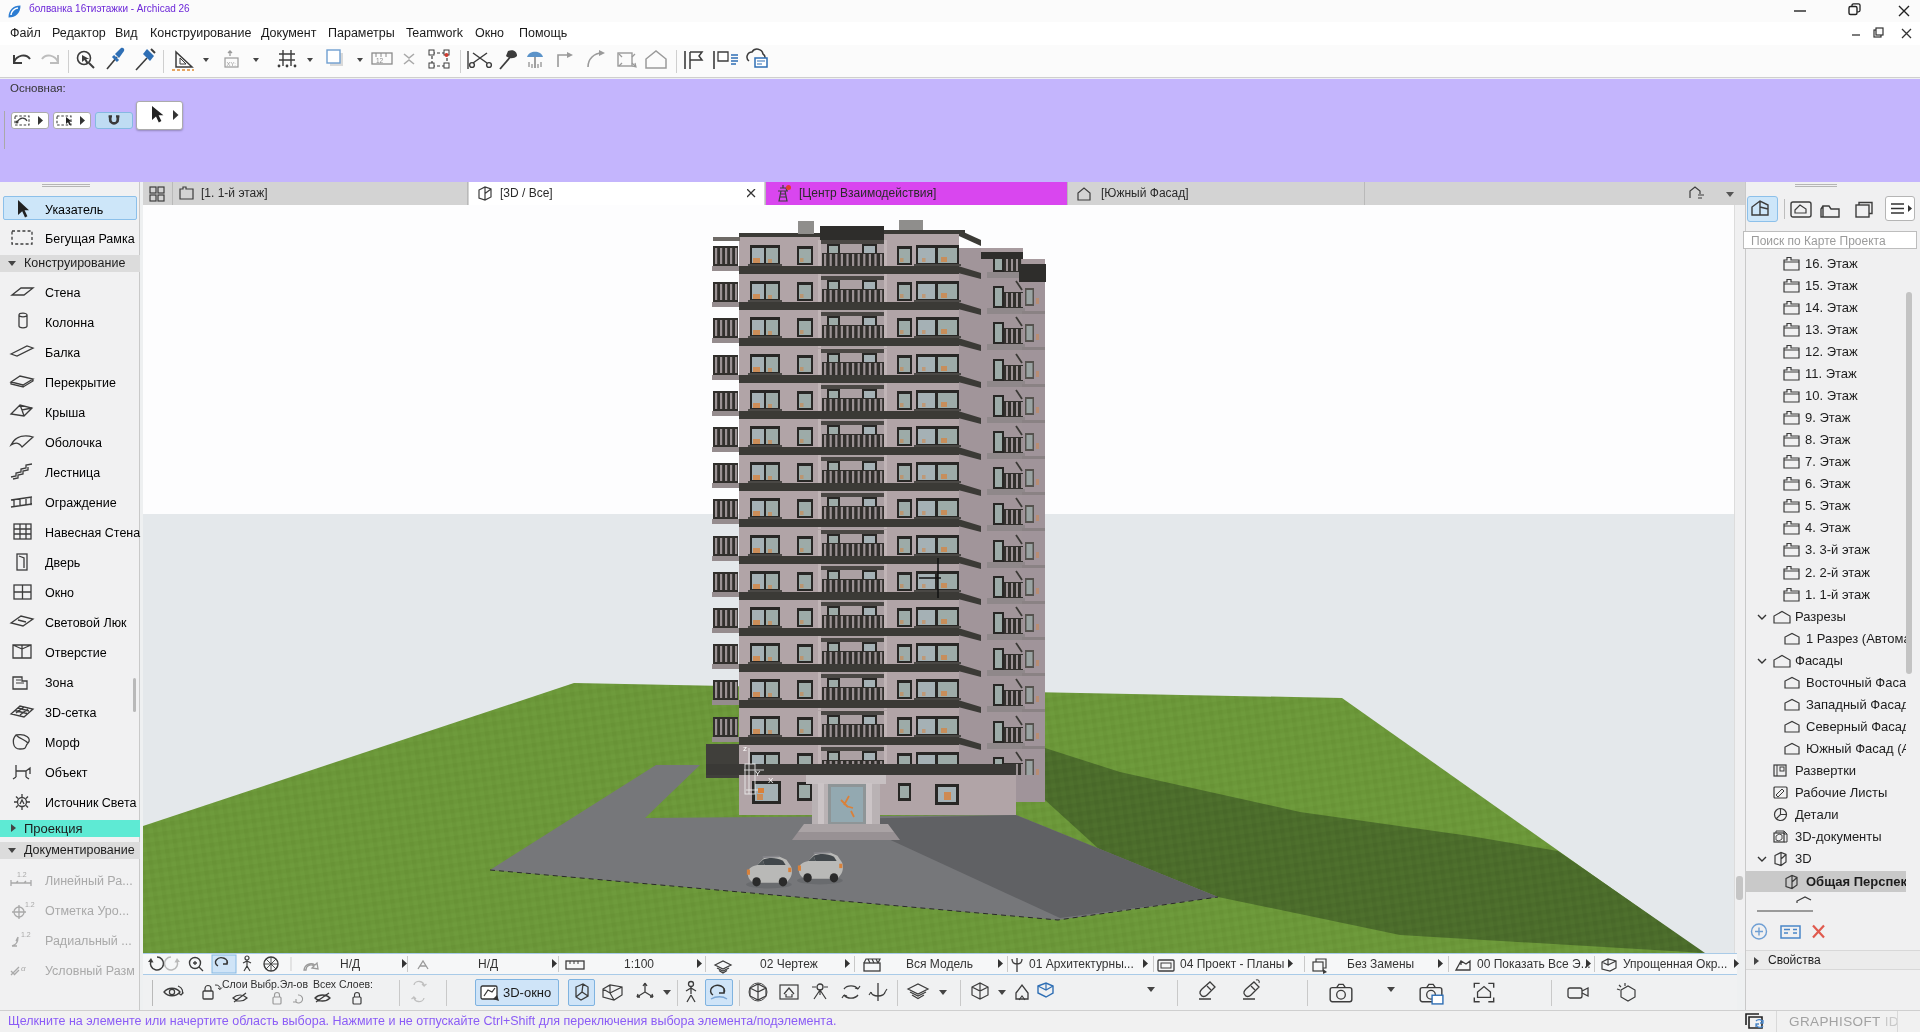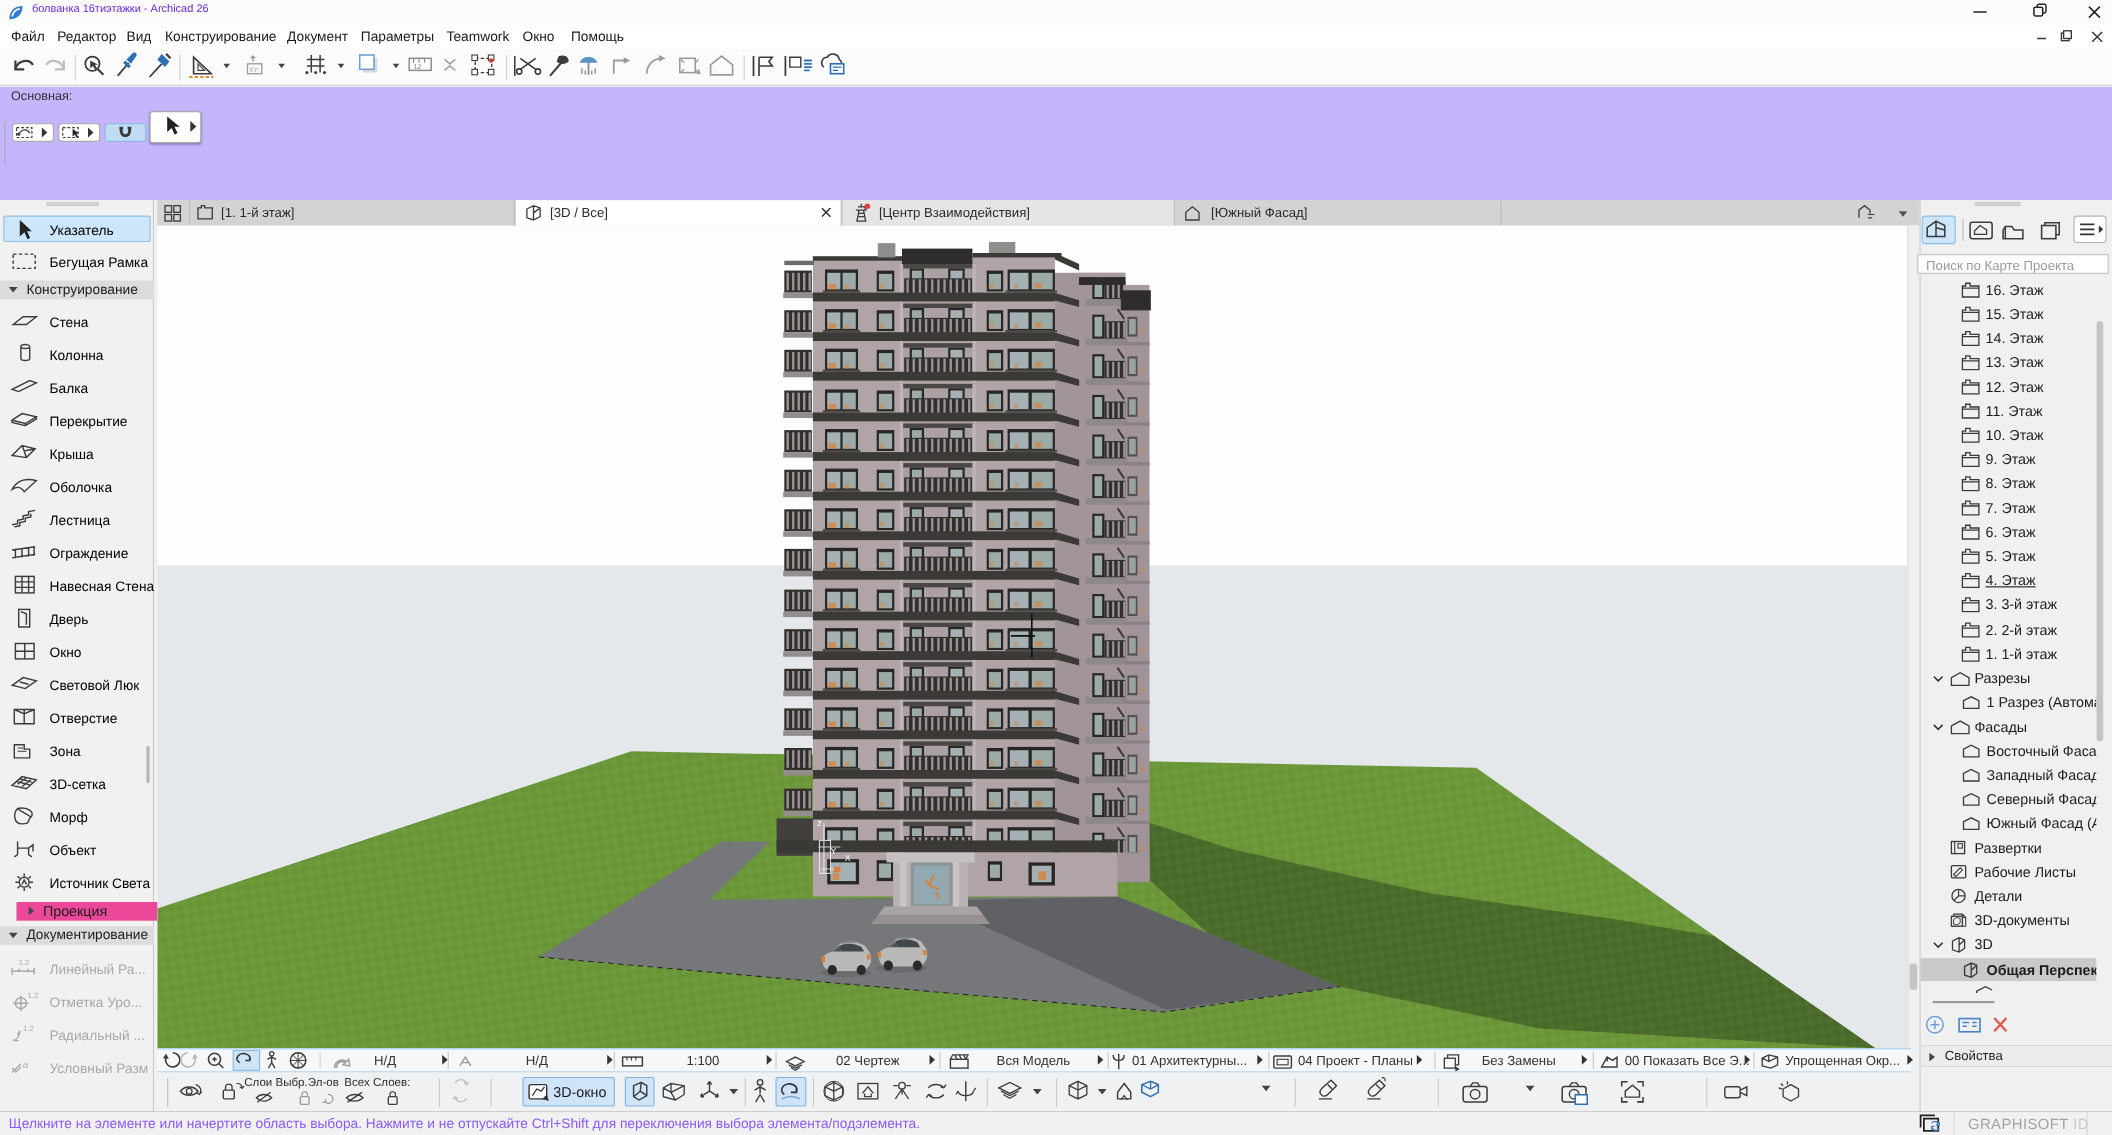--- a/index.html
+++ b/index.html
@@ -282,21 +282,21 @@
     <span class="lbl">Объект</span>
   </div>
 <div class="item" style="top:788px">
     <span class="ic"><svg width="28" height="22" viewBox="0 0 28 22">
         <circle cx="14" cy="11" r="4.5" stroke="#3c3c3c" fill="none" stroke-width="1.3"></circle>
         <path d="M14,3 v3 M14,16 v3 M6,11 h3 M19,11 h3 M8,5.5 l2,2 M20,5.5 l-2,2 M8,16.5 l2,-2 M20,16.5 l-2,-2" stroke="#3c3c3c" fill="none" stroke-width="1.3"></path>
         <path d="M12,13 l2,-4 2,4" stroke="#3c3c3c" fill="none" stroke-width="1.3"></path>
       </svg></span>
     <span class="lbl">Источник Света</span>
   </div>
-<div class="abs" style="left:15px;top:820px;width:140px;height:17px;background:#ec4899">
+<div class="abs" style="left:0;top:820px;width:140px;height:17px;background:#5eead4">
     <svg class="abs" style="left:10px;top:4px" width="7" height="9">
       <path d="M1,0 L6,4 L1,8 Z" fill="#444"></path>
     </svg>
     <span class="abs" style="left:24px;top:1px;font-size:13px;color:#1c1c1c">Проекция</span>
   </div>
 <div class="hdr" style="top:842px">
     <svg class="abs" style="left:8px;top:5px" width="9" height="7">
       <path d="M0,1 L8,1 L4,6 Z" fill="#444"></path>
     </svg>
     <span class="lbl">Документирование</span>
@@ -347,21 +347,21 @@
     </div>
     <div class="abs" style="left:326px;top:0;width:295px;height:23px;background:#ffffff">
       <svg class="abs" style="left:8px;top:4px" width="17" height="15" viewBox="0 0 17 15">
         <path d="M2,4 L8,1 L14,3 L14,11 L8,14 L2,12 Z M8,1 L8,7.5 M14,3 L8,7.5 M8,14 L8,7.5" fill="none" stroke="#3c3c3c" stroke-width="1.2"></path>
       </svg>
       <div class="abs t12" style="left:31px;top:4px">[3D / Все]</div>
       <svg class="abs" style="left:278px;top:7px" width="9" height="9">
         <path d="M0,0 L8,8 M8,0 L0,8" stroke="#333" stroke-width="1.3"></path>
       </svg>
     </div>
-    <div class="abs" style="left:622px;top:0;width:303px;height:23px;background:#e5e5e5;border-left:1px solid #b9b9b9;border-right:1px solid #b9b9b9">
+    <div class="abs" style="left:622px;top:0;width:303px;height:23px;background:#d946ef;border-left:1px solid #b9b9b9;border-right:1px solid #b9b9b9">
       <svg class="abs" style="left:8px;top:3px" width="18" height="17" viewBox="0 0 18 17">
         <path d="M5,16 L7,6 h4 L13,16 Z M4,6 h10 M6,3 h6 l1,3 M9,0 v3 M7,9 h4 M6,12 h6" fill="none" stroke="#3c3c3c" stroke-width="1.2"></path>
         <circle cx="14.5" cy="2.5" r="2.5" fill="#e03c31"></circle>
       </svg>
       <div class="abs t12" style="left:33px;top:4px">[Центр Взаимодействия]</div>
     </div>
     <div class="abs" style="left:926px;top:0;width:296px;height:23px;background:#d3d3d3;border-right:1px solid #b9b9b9">
       <svg class="abs" style="left:8px;top:5px" width="18" height="14" viewBox="0 0 18 14">
         <path d="M1,13 V6 L7,1 L13,6 V13 Z" fill="none" stroke="#3c3c3c" stroke-width="1.2"></path>
       </svg>
@@ -1457,21 +1457,21 @@
 <div class="navrow" style="top:495.3px">
     <svg class="abs" style="left:37px;top:3px" width="19" height="15" viewBox="0 0 19 15">
       <path d="M2,14 V4 h3 V1.5 h4 V4 h8 V14 Z M2,6 h15" fill="none" stroke="#3a3a3a" stroke-width="1.2"></path>
     </svg>
     <div class="lbl" style="left:60px;">5. Этаж</div>
   </div>
 <div class="navrow" style="top:517.3px">
     <svg class="abs" style="left:37px;top:3px" width="19" height="15" viewBox="0 0 19 15">
       <path d="M2,14 V4 h3 V1.5 h4 V4 h8 V14 Z M2,6 h15" fill="none" stroke="#3a3a3a" stroke-width="1.2"></path>
     </svg>
-    <div class="lbl" style="left:60px;text-decoration:underline;">4. Этаж</div>
+    <div class="lbl" style="left:60px;">4. Этаж</div>
   </div>
 <div class="navrow" style="top:539.4px">
     <svg class="abs" style="left:37px;top:3px" width="19" height="15" viewBox="0 0 19 15">
       <path d="M2,14 V4 h3 V1.5 h4 V4 h8 V14 Z M2,6 h15" fill="none" stroke="#3a3a3a" stroke-width="1.2"></path>
     </svg>
     <div class="lbl" style="left:60px;">3. 3-й этаж</div>
   </div>
 <div class="navrow" style="top:561.5px">
     <svg class="abs" style="left:37px;top:3px" width="19" height="15" viewBox="0 0 19 15">
       <path d="M2,14 V4 h3 V1.5 h4 V4 h8 V14 Z M2,6 h15" fill="none" stroke="#3a3a3a" stroke-width="1.2"></path>

